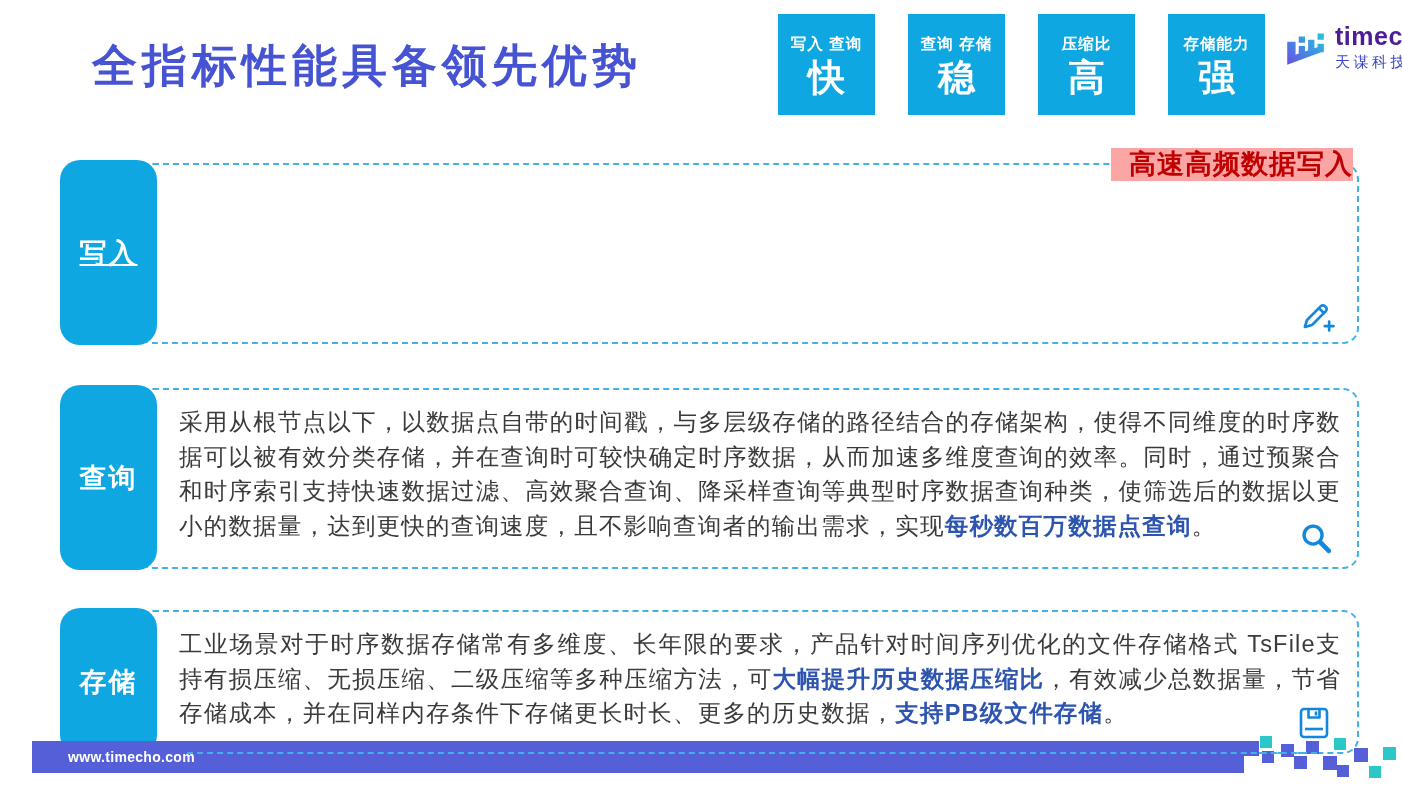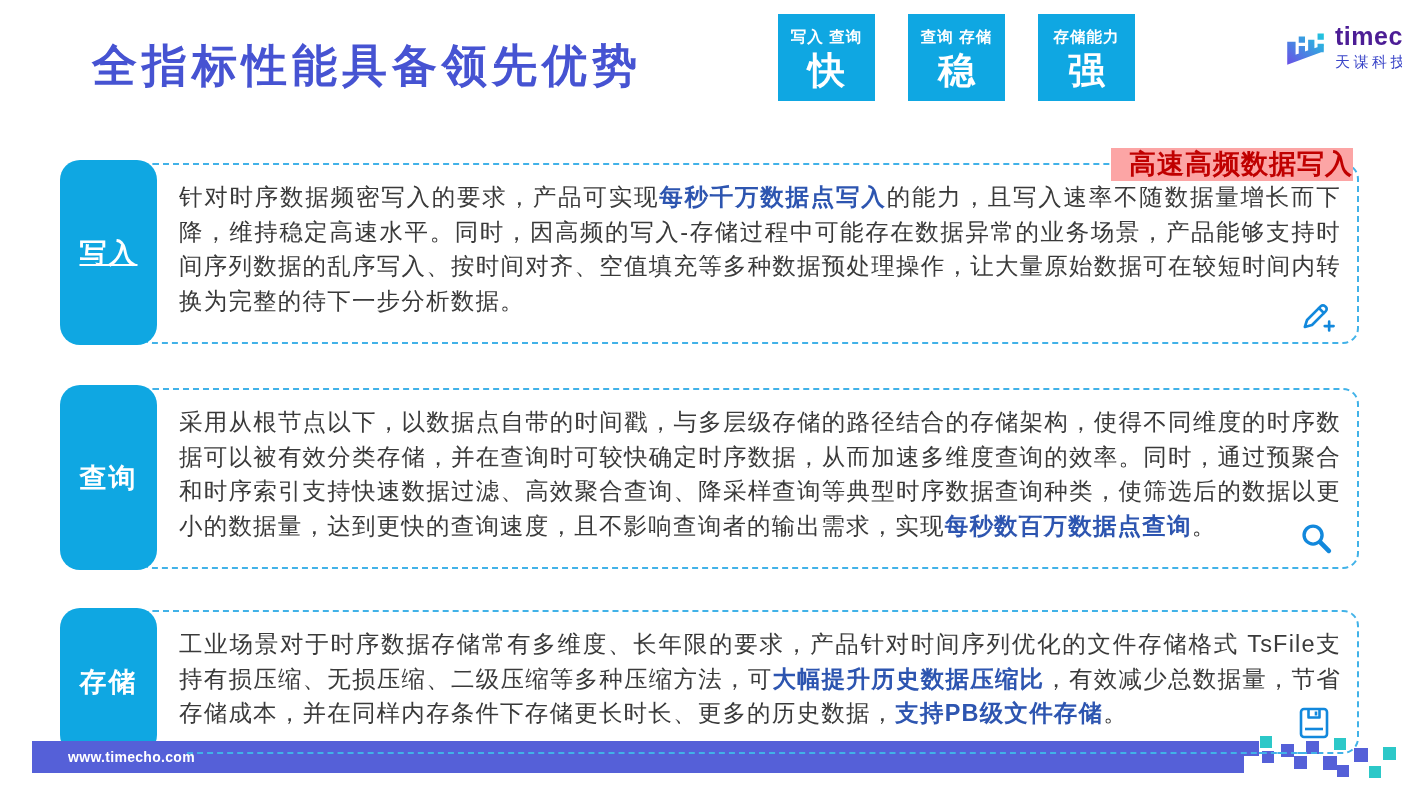--- a/index.html
+++ b/index.html
@@ -3,21 +3,21 @@
 <meta charset="utf-8">
 <style>
   html,body{margin:0;padding:0;background:#fff;}
   body{font-family:"Liberation Sans",sans-serif;}
   #stage{position:relative;width:1402px;height:790px;background:#ffffff;overflow:hidden;margin-left:32px;}
 
   
   .page-title{position:absolute;left:60px;top:36px;font-size:45px;font-weight:bold;
     letter-spacing:5px;color:#4653D2;white-space:nowrap;}
   .badges{position:absolute;left:746px;top:14px;display:flex;gap:33px;}
-  .badge{width:97px;height:87px;background:#0FA7E2;color:#fff;text-align:center;
+  .badge{width:97px;height:101px;background:#0FA7E2;color:#fff;text-align:center;
     display:flex;flex-direction:column;align-items:center;justify-content:center;}
   .badge .b-label{font-size:15.5px;font-weight:bold;letter-spacing:1px;white-space:nowrap;}
   .badge .b-value{font-size:37px;font-weight:bold;margin-top:4px;line-height:1;}
 
   .logo{position:absolute;left:1250px;top:24px;display:flex;align-items:flex-start;gap:7px;}
   .logo-text{display:flex;flex-direction:column;line-height:1;}
   .logo-name{font-size:25px;font-weight:bold;color:#4c1d95;letter-spacing:.5px;}
   .logo-sub{font-size:15px;font-weight:normal;color:#3A45C8;letter-spacing:3.5px;margin-top:5px;}
 
   
@@ -64,20 +64,24 @@
   <div class="badges">
     <div class="badge">
       <div class="b-label">写入 查询</div>
       <div class="b-value">快</div>
     </div>
     <div class="badge">
       <div class="b-label">查询 存储</div>
       <div class="b-value">稳</div>
     </div>
     <div class="badge">
+      <div class="b-label">压缩比</div>
+      <div class="b-value">高</div>
+    </div>
+    <div class="badge">
       <div class="b-label">存储能力</div>
       <div class="b-value">强</div>
     </div>
   </div>
 
   <div class="logo">
     <svg width="46" height="46" viewBox="0 0 44 44">
       <defs>
         <linearGradient id="lg" x1="0" y1="1" x2="1" y2="0">
           <stop offset="0" stop-color="#6A4FE6"></stop>
@@ -87,21 +91,20 @@
       <path fill="url(#lg)" d="M5 17 h8 v15 l-8 3 Z M16 21 h6 v9 h-6 Z M16 12 h6 v6 h-6 Z M25 15 h6 v13 h-6 Z M34 19 h6 v8 h-6 Z M34 9 h6 v6 h-6 Z M5 32 L40 20 v6 L5 39 Z"></path>
     </svg>
     <div class="logo-text">
       <span class="logo-name">timecho</span>
       <span class="logo-sub">天谋科技</span>
     </div>
   </div>
 
   <div class="dbox s1box">
     <div class="sec-heading">高速高频数据写入</div>
-    <div class="sec-text"><span>针对时序数据频密写入的要求，产品可实现</span><span class="em-blue">每秒千万数据点写入</span><span>的能力，且写入速率不随数据量增长而下降，维持稳定高速水平。同时，因高频的写入-存储过程中可能存在数据异常的业务场景，产品能够支持时间序列数据的乱序写入、按时间对齐、空值填充等多种数据预处理操作，让大量原始数据可在较短时间内转换为完整的待下一步分析数据。</span></div>
     <svg class="sec-icon icon1" width="40" height="42" viewBox="0 0 36 38">
       <g fill="none" stroke="#1288DC" stroke-width="2.4" stroke-linejoin="round" stroke-linecap="round">
         <path d="M9 23.5 L21.5 11 a2.6 2.6 0 0 1 3.7 0 l0.8 0.8 a2.6 2.6 0 0 1 0 3.7 L13.5 28 L7 29.8 L9 23.5 Z"></path>
         <path d="M19.8 12.8 l4.4 4.4"></path>
         <path d="M29 25 v8 M25 29 h8"></path>
       </g>
     </svg>
   </div>
   <div class="slabel s1label">写入</div>
 

